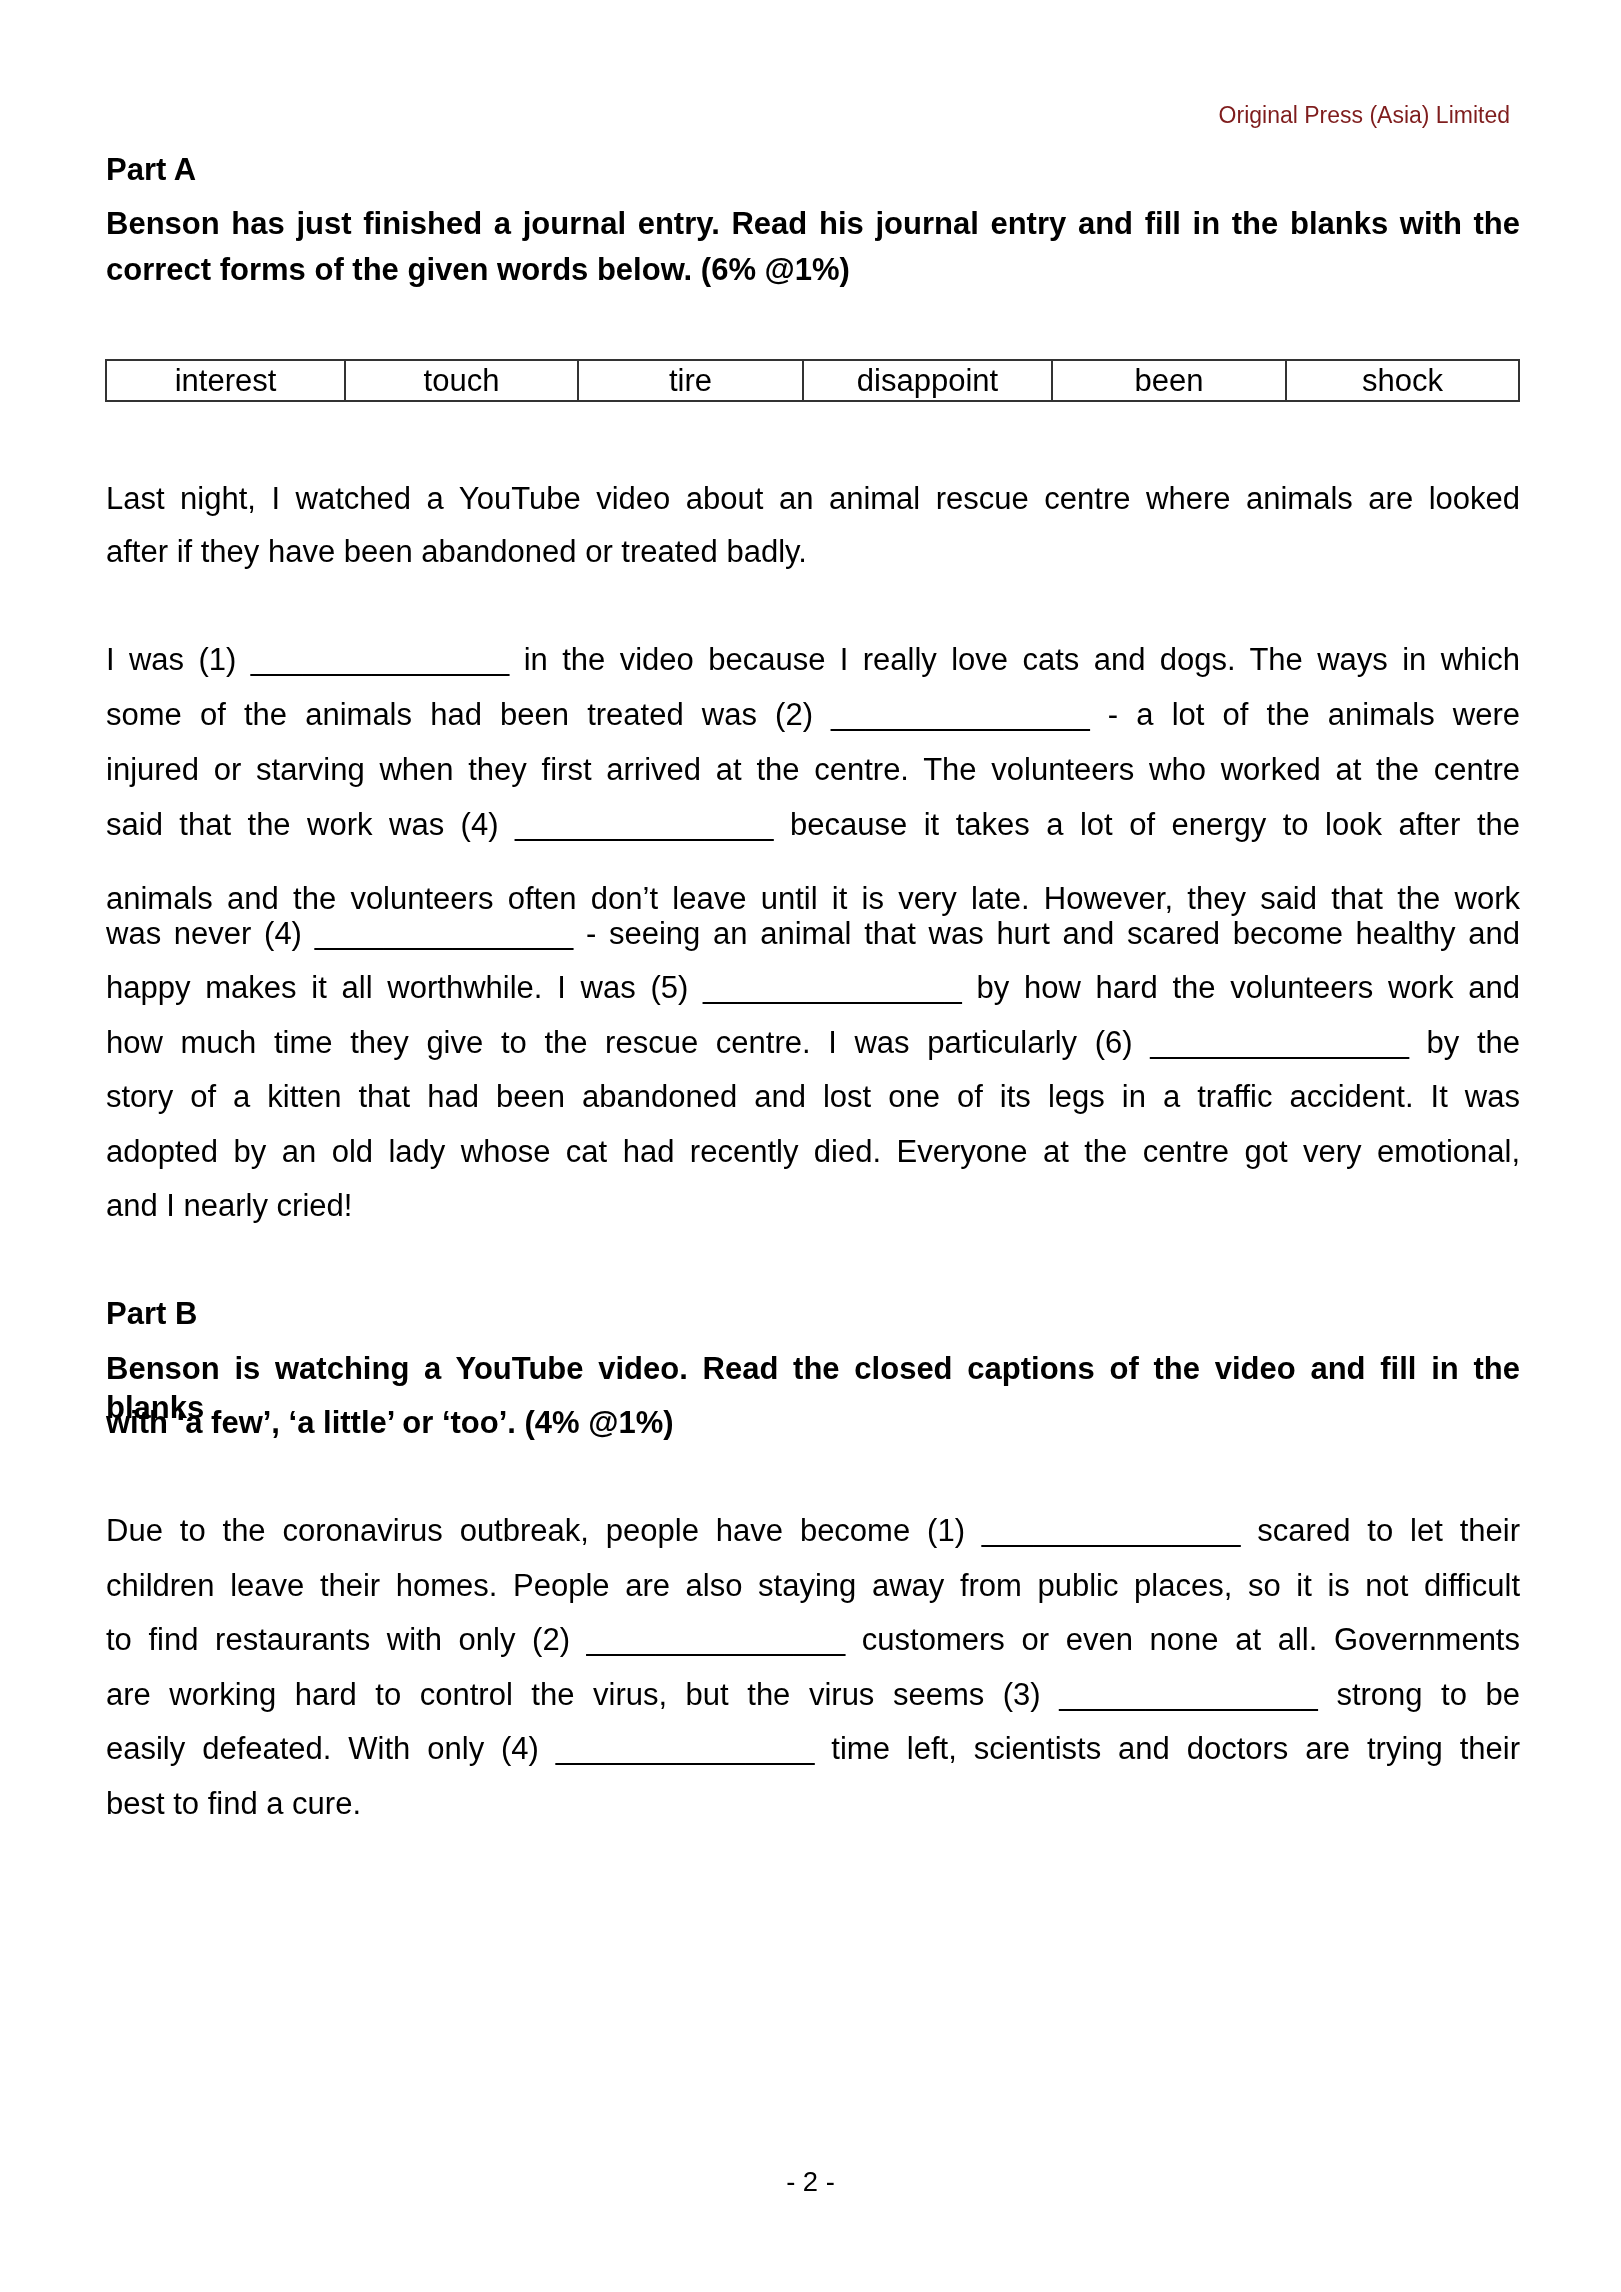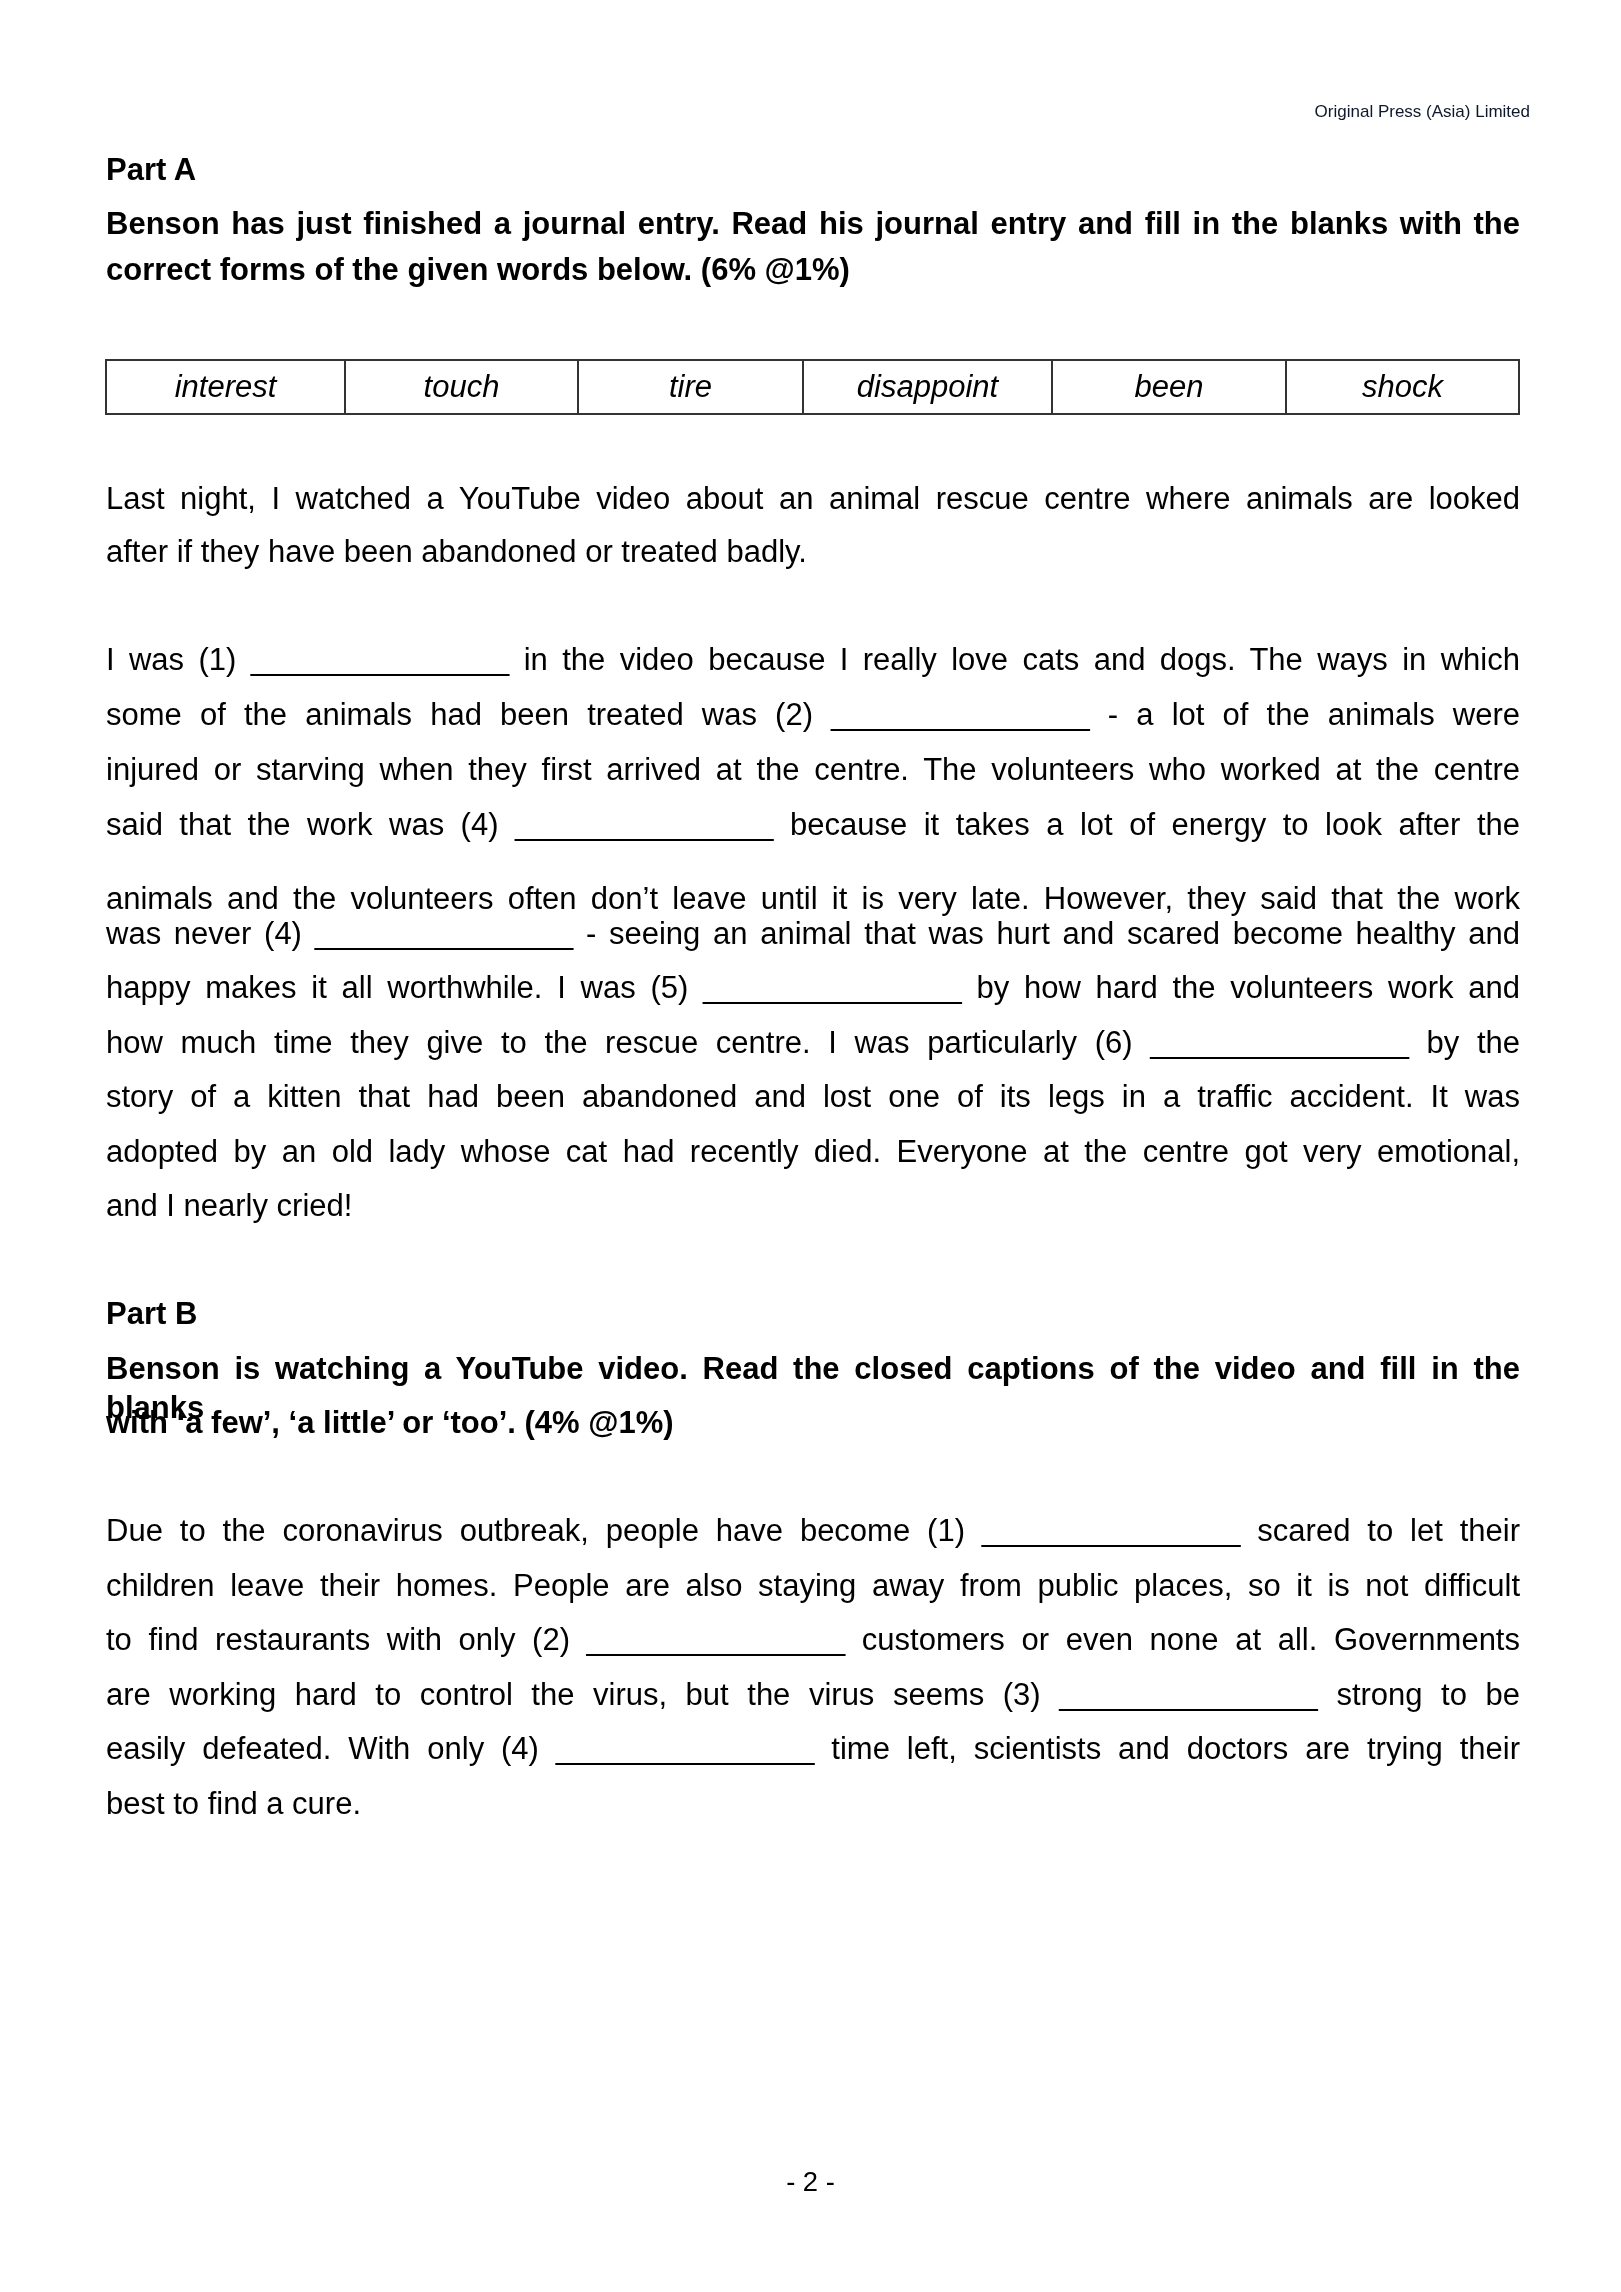--- a/index.html
+++ b/index.html
@@ -2,24 +2,24 @@
 <html><head>
 <meta charset="utf-8">
 <style>
   html, body { margin: 0; padding: 0; background: #ffffff; }
   body { width: 1621px; height: 2293px; position: relative; overflow: hidden;
          font-family: "Liberation Sans", sans-serif; color: #000; }
   .line { position: absolute; left: 106px; width: 1414px; font-size: 31px;
           line-height: 39px; white-space: nowrap; }
   .just { text-align: justify; text-align-last: justify; white-space: normal; }
   .bold { font-weight: bold; }
-  .header { position: absolute; right: 91px; top: 102px; font-size: 17px; color: #0f172a; }
+  .header { position: absolute; right: 111px; top: 102px; font-size: 23px; color: #7f1d1d; }
   .pagenum { position: absolute; left: 0; width: 1621px; text-align: center; top: 2166px; font-size: 27.4px; }
-  table.words { position: absolute; left: 105px; top: 359px; width: 1414px; height: 56px;
-                border-collapse: collapse; table-layout: fixed; font-style: italic; }
+  table.words { position: absolute; left: 105px; top: 359px; width: 1414px; height: 43px;
+                border-collapse: collapse; table-layout: fixed; }
   table.words td { border: 2px solid #333; text-align: center; font-size: 31px; padding: 0; }
 </style>
 </head>
 <body>
 
 <div class="header">Original Press (Asia) Limited</div>
 
 <div class="line bold" style="top:150px">Part A</div>
 <div class="line bold just" style="top:204px">Benson has just finished a journal entry. Read his journal entry and fill in the blanks with the</div>
 <div class="line bold" style="top:250px">correct forms of the given words below. (6% @1%)</div>

